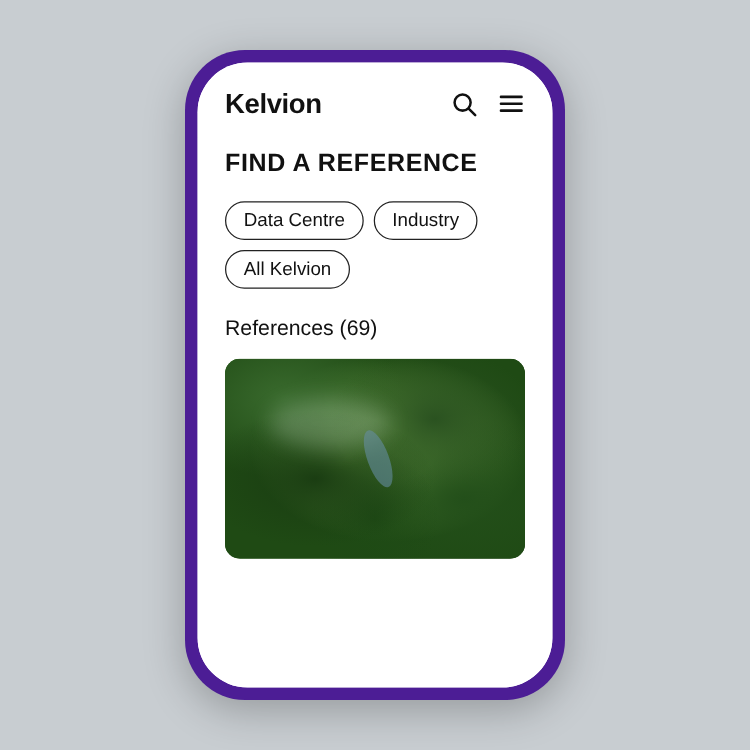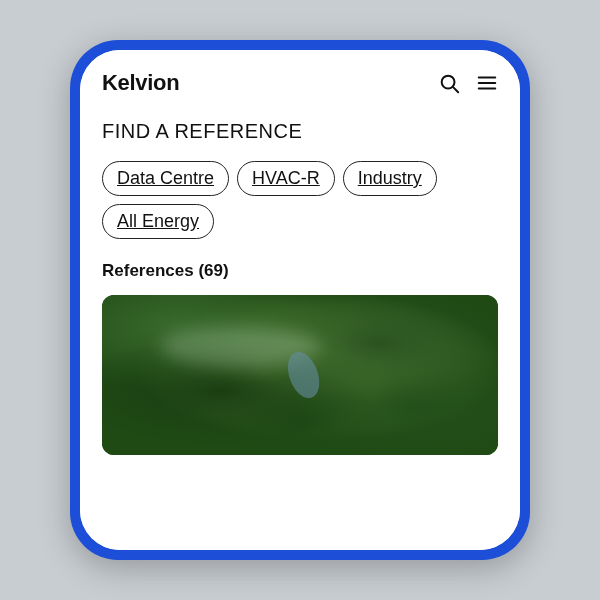--- a/index.html
+++ b/index.html
@@ -8,23 +8,23 @@
       background-color: #c8cdd1;
       display: flex;
       justify-content: center;
       align-items: center;
       width: 600px;
       height: 600px;
       font-family: -apple-system, BlinkMacSystemFont, 'Segoe UI', Helvetica, Arial, sans-serif;
     }
 
     .phone-outer {
-      width: 460px;
+      width: 304px;
       height: 520px;
-      background: #1d4ed8;
+      background: #4c1d95;
       border-radius: 48px;
       padding: 10px;
       box-shadow: 0 8px 32px rgba(0,0,0,0.25);
     }
 
     .phone-inner {
       width: 100%;
       height: 100%;
       background: #ffffff;
       border-radius: 40px;
@@ -66,50 +66,49 @@
     
     .content {
       flex: 1;
       overflow-y: auto;
       padding: 10px 22px 0 22px;
       background: #ffffff;
     }
 
     .page-title {
       font-size: 20px;
-      font-weight: 400;
+      font-weight: 700;
       color: #111;
       letter-spacing: 0.5px;
       margin-bottom: 18px;
       text-transform: uppercase;
     }
 
     .filter-tags {
       display: flex;
       flex-wrap: wrap;
       gap: 8px;
       margin-bottom: 22px;
     }
 
     .tag {
       border: 1.5px solid #222;
       border-radius: 20px;
       padding: 6px 14px;
-      font-size: 18px;
+      font-size: 15px;
       font-weight: 500;
       color: #111;
       background: #fff;
       cursor: pointer;
       white-space: nowrap;
-      text-decoration: underline;
     }
 
     .section-title {
       font-size: 17px;
-      font-weight: 700;
+      font-weight: 400;
       color: #111;
       margin-bottom: 14px;
     }
 
     .image-container {
       width: 100%;
       height: 160px;
       border-radius: 12px;
       overflow: hidden;
       background: #2d5a27;
@@ -179,23 +178,22 @@
           </svg>
         </span>
       </div>
     </div>
 
     <div class="content">
       <div class="page-title">FIND A REFERENCE</div>
 
       <div class="filter-tags">
         <span class="tag">Data Centre</span>
-        <span class="tag">HVAC-R</span>
         <span class="tag">Industry</span>
-        <span class="tag">All Energy</span>
+        <span class="tag">All Kelvion</span>
       </div>
 
       <div class="section-title">References (69)</div>
 
       <div class="image-container">
         <div class="forest-image"></div>
       </div>
     </div>
 
   </div>

